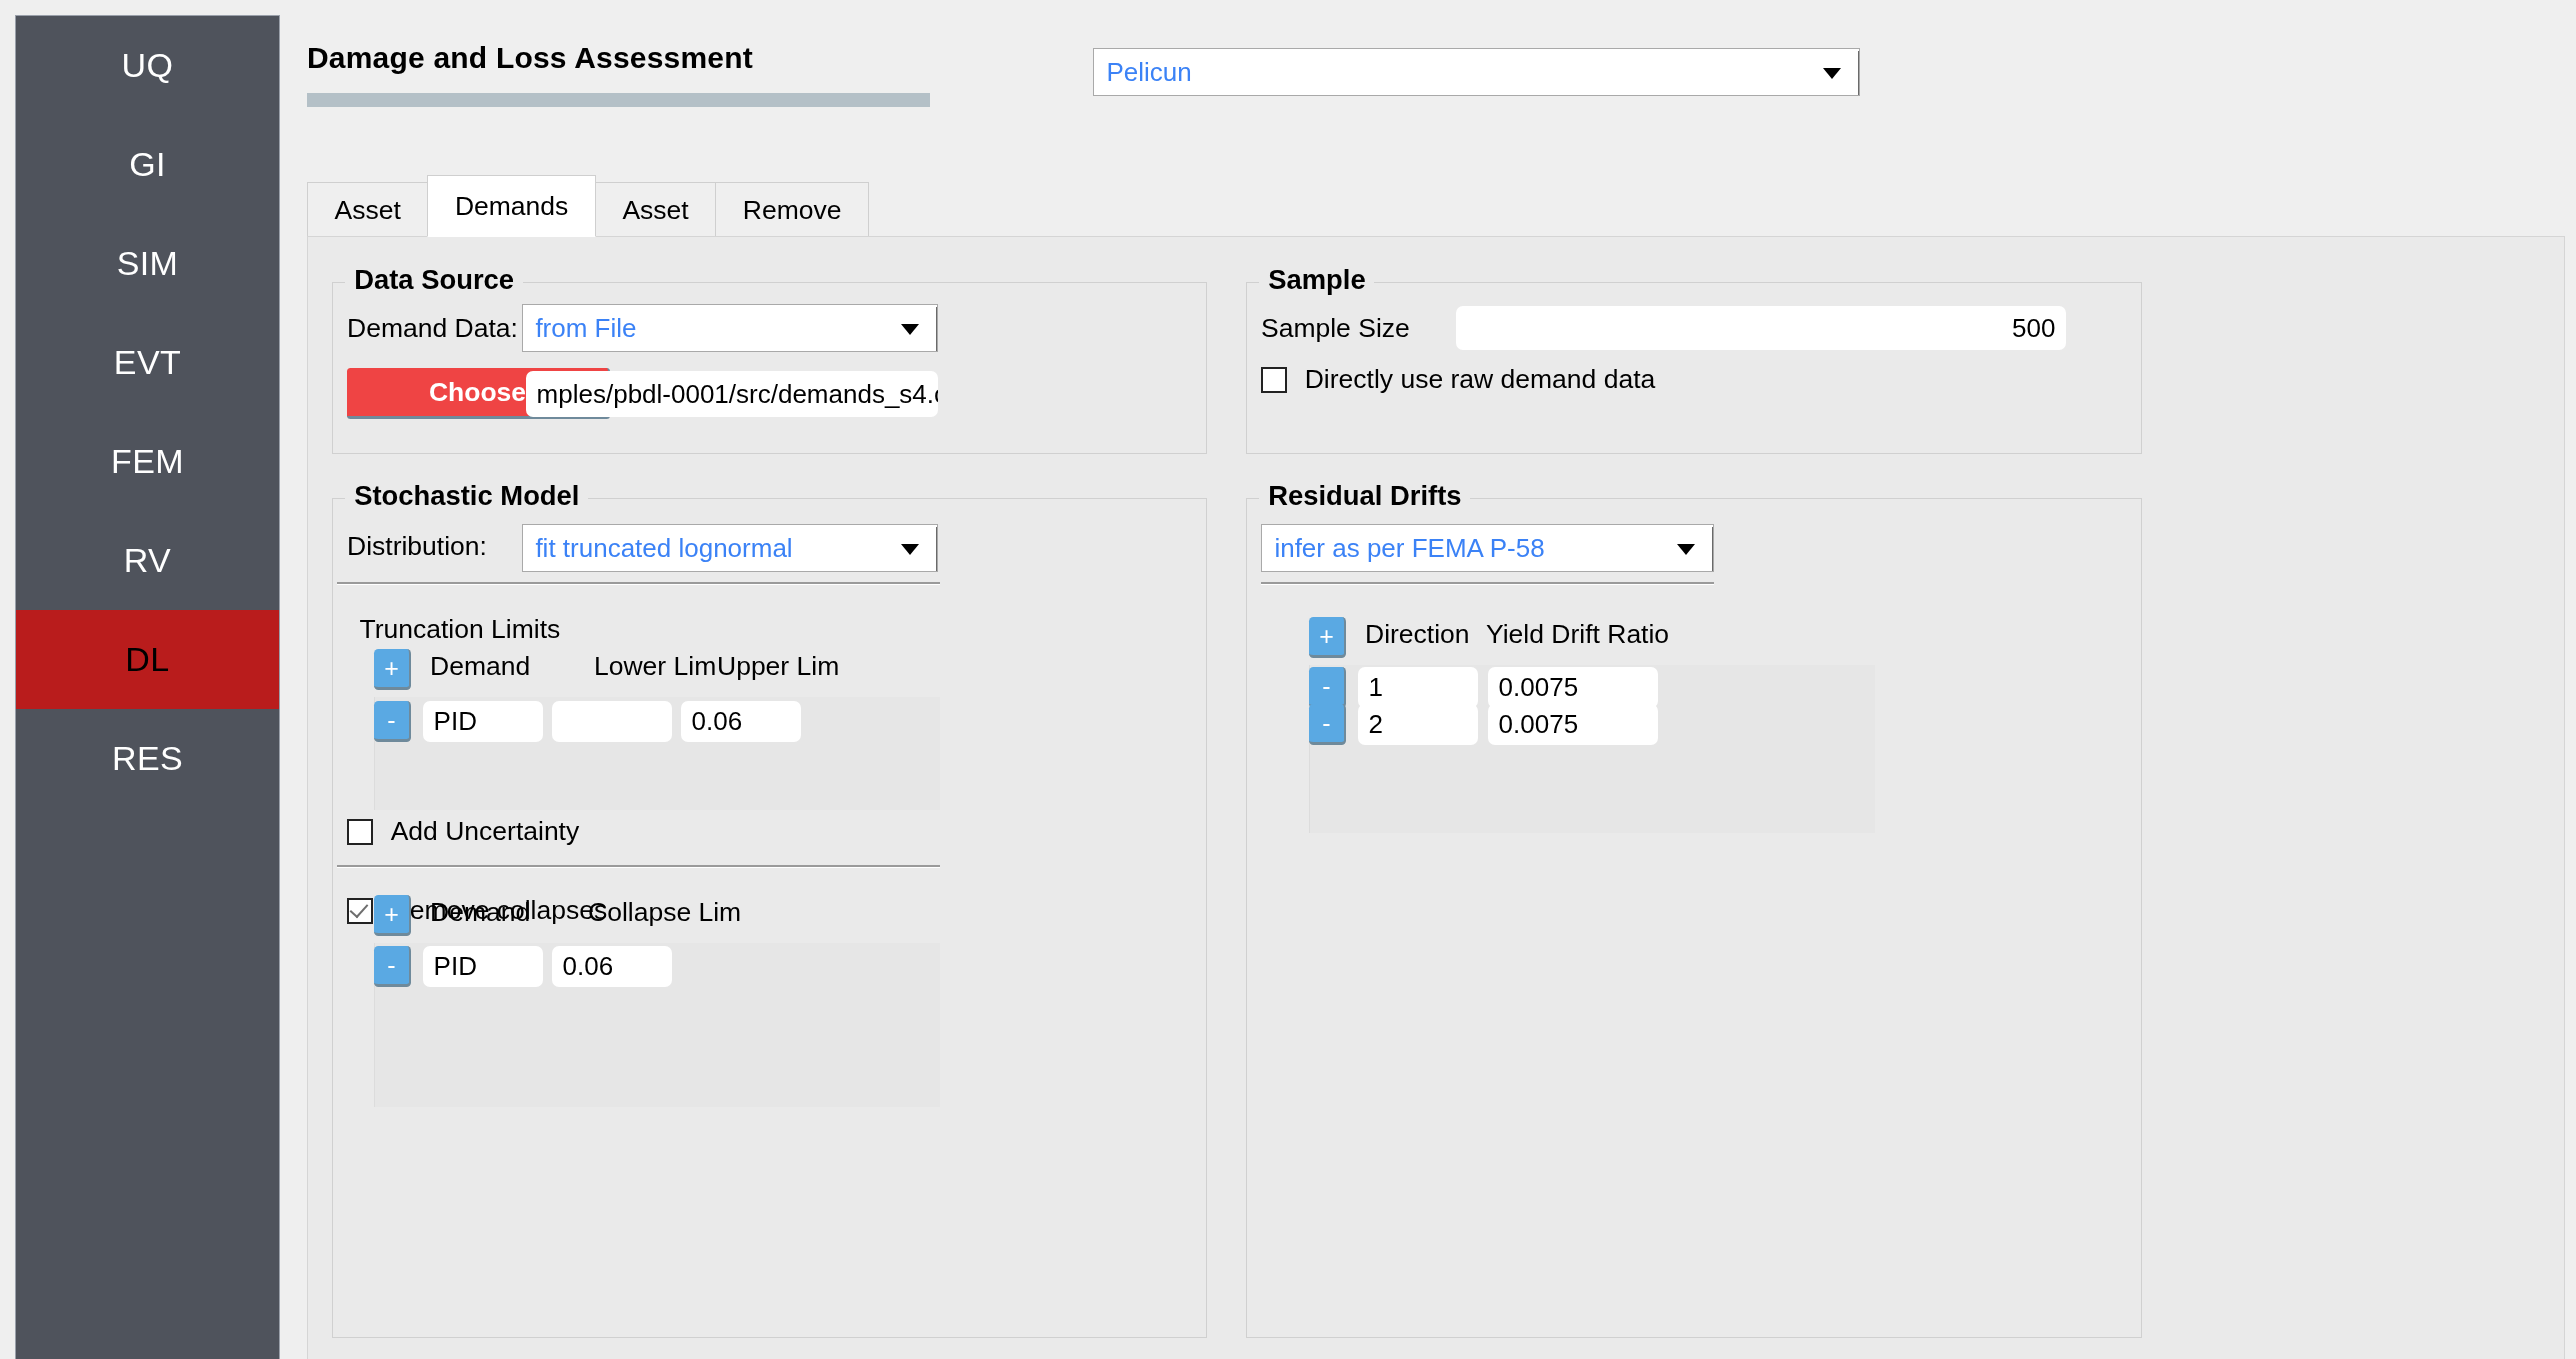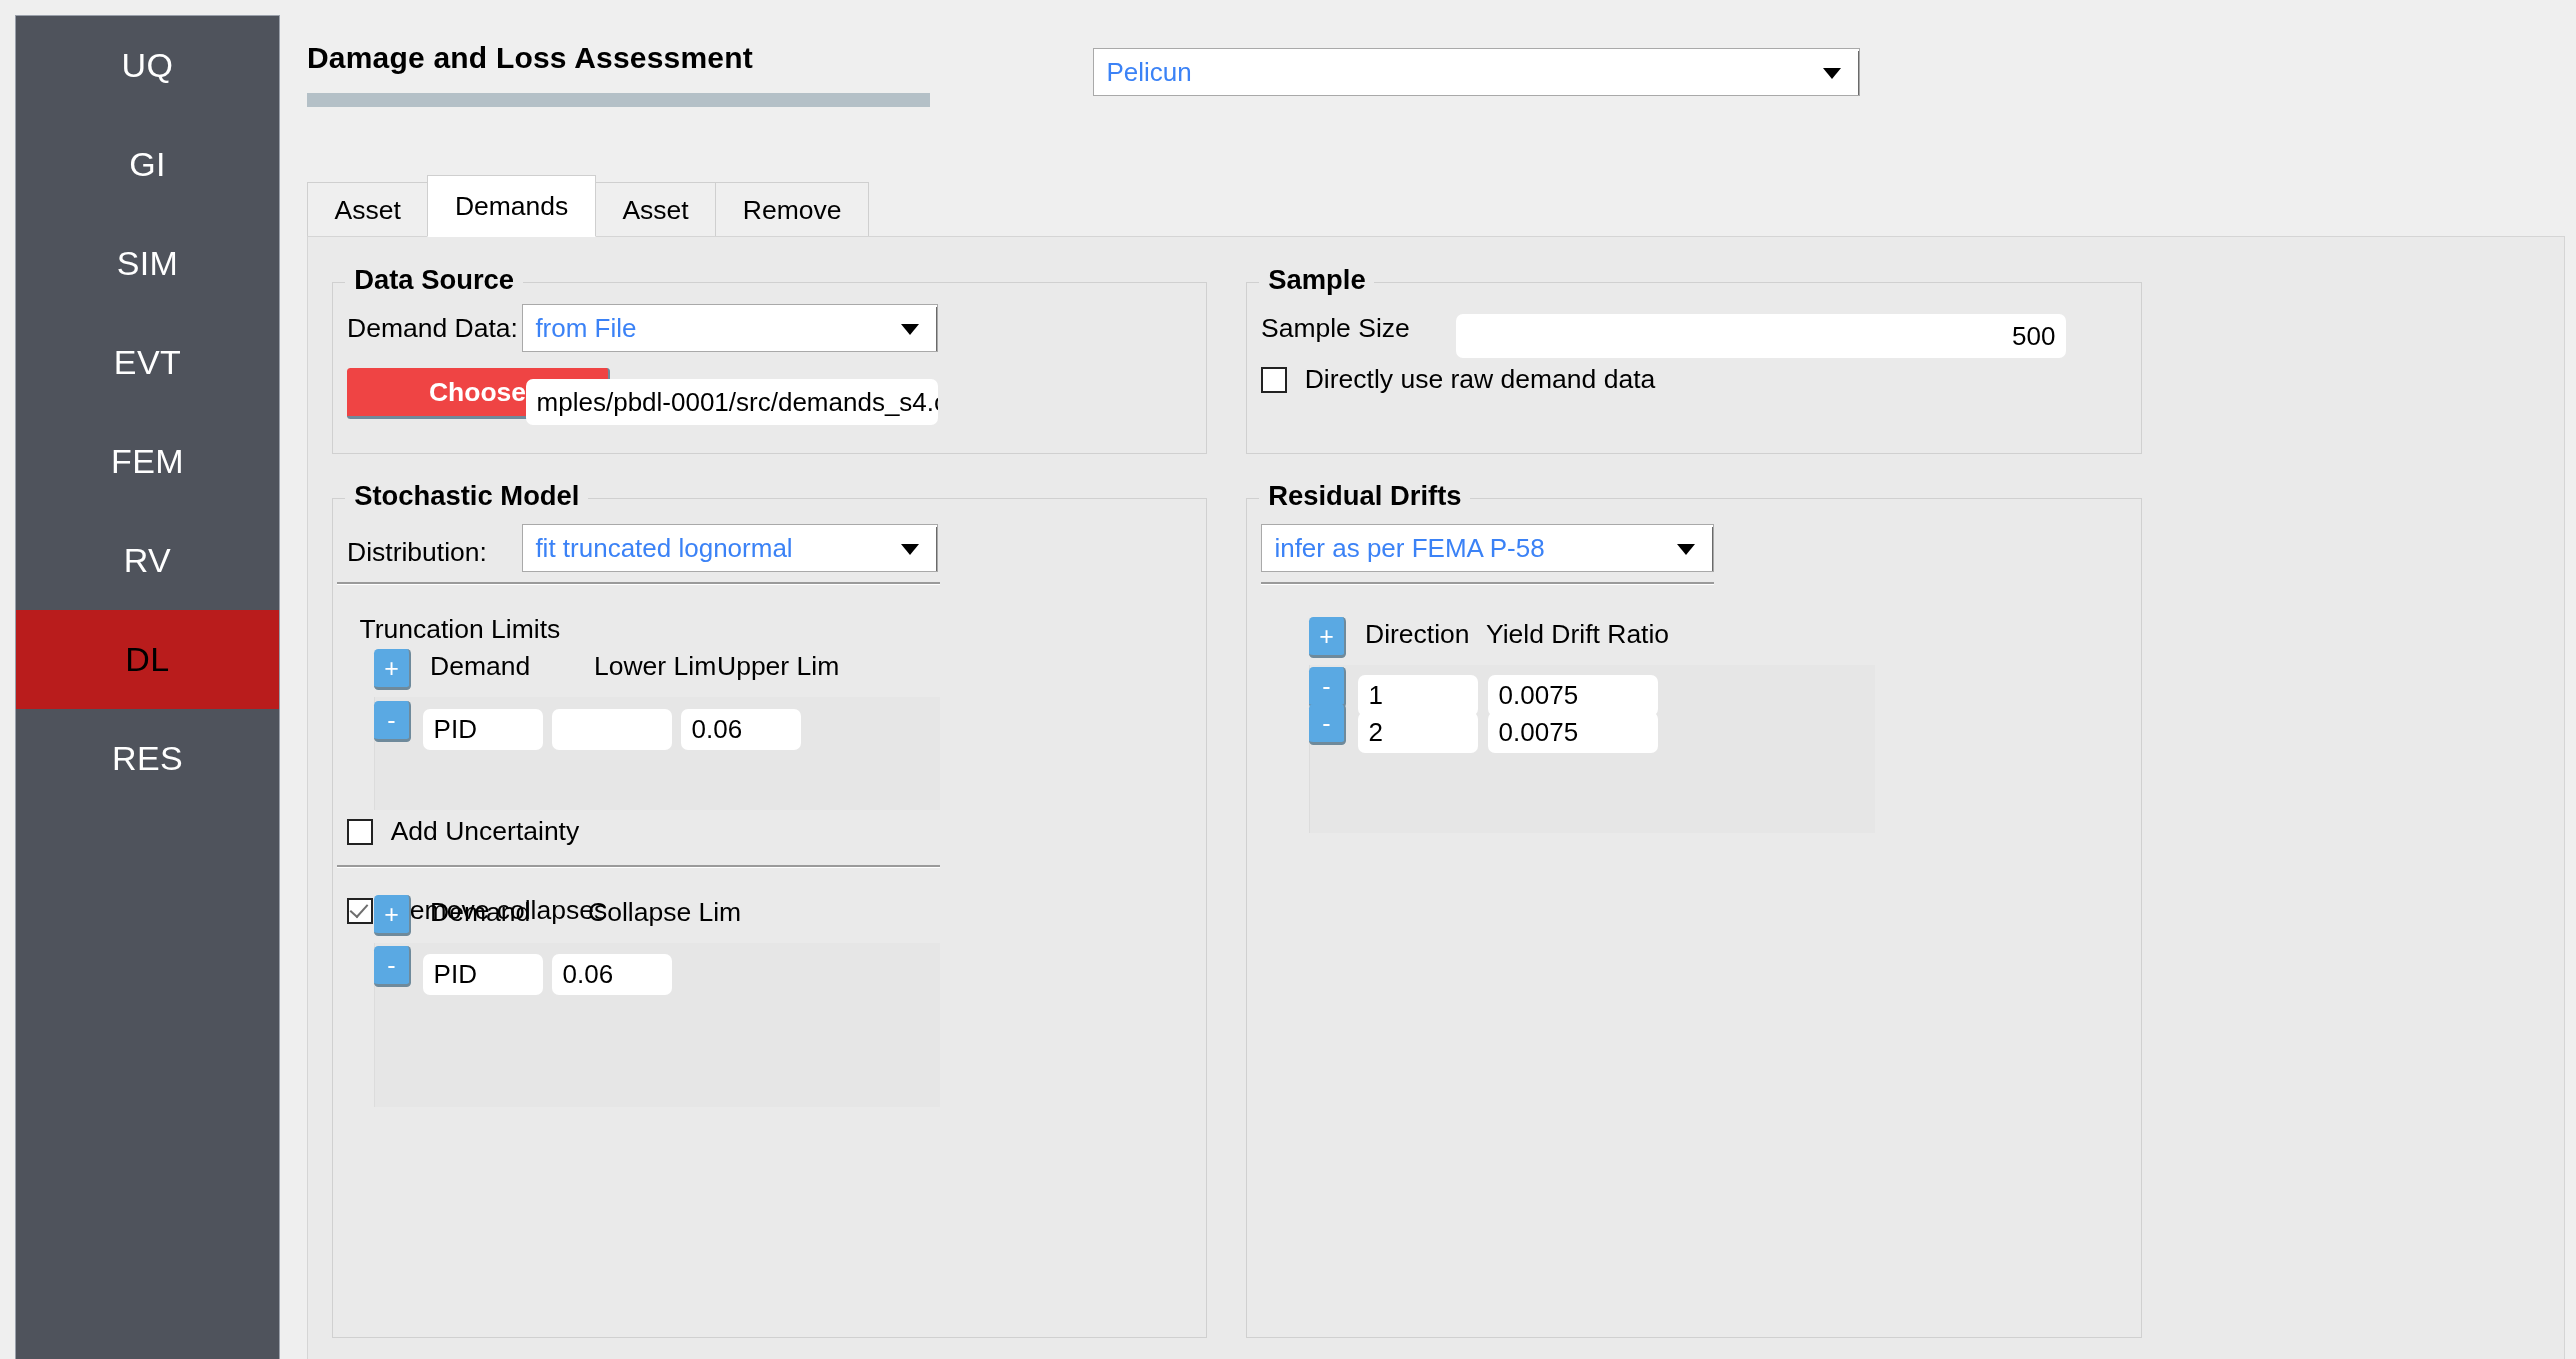--- a/index.html
+++ b/index.html
@@ -176,21 +176,20 @@
     background: #ffffff;
     border-radius: 7px;
     height: 41px;
     display: flex;
     align-items: center;
     padding: 0 10.6px;
     font-size: 26px;
     color: #000;
     overflow: hidden;
     white-space: nowrap;
-    margin-top: 8px;
   }
   .tinput.right { justify-content: flex-end; }
 
   
   .btn-blue {
     position: absolute;
     background: #ef4444;
     color: #ffffff;
     font-size: 26.5px;
     font-weight: bold;
@@ -356,21 +355,21 @@
 
       <div class="cbox" style="left:14px; top:81px;">
         <span class="box"></span>
         <span class="cb-label">Directly use raw demand data</span>
       </div>
     </div>
 
     <div class="group" id="grp-stochastic">
       <div class="group-title">Stochastic Model</div>
 
-      <div class="field-label" style="left:14px; top:38px;">Distribution:</div>
+      <div class="field-label" style="left:14px; top:32px;">Distribution:</div>
 
       <div class="combo" style="left:189px; top:25px; width:416px;">
         <span>fit truncated lognormal</span>
         <span class="combo-shadow"></span>
         <span class="combo-shadow2"></span>
       </div>
 
       <hr class="sep" style="left:3.5px; top:83px; width:603px;">
 
       <div class="subhead" style="left:26.5px; top:115px;">Truncation Limits</div>

